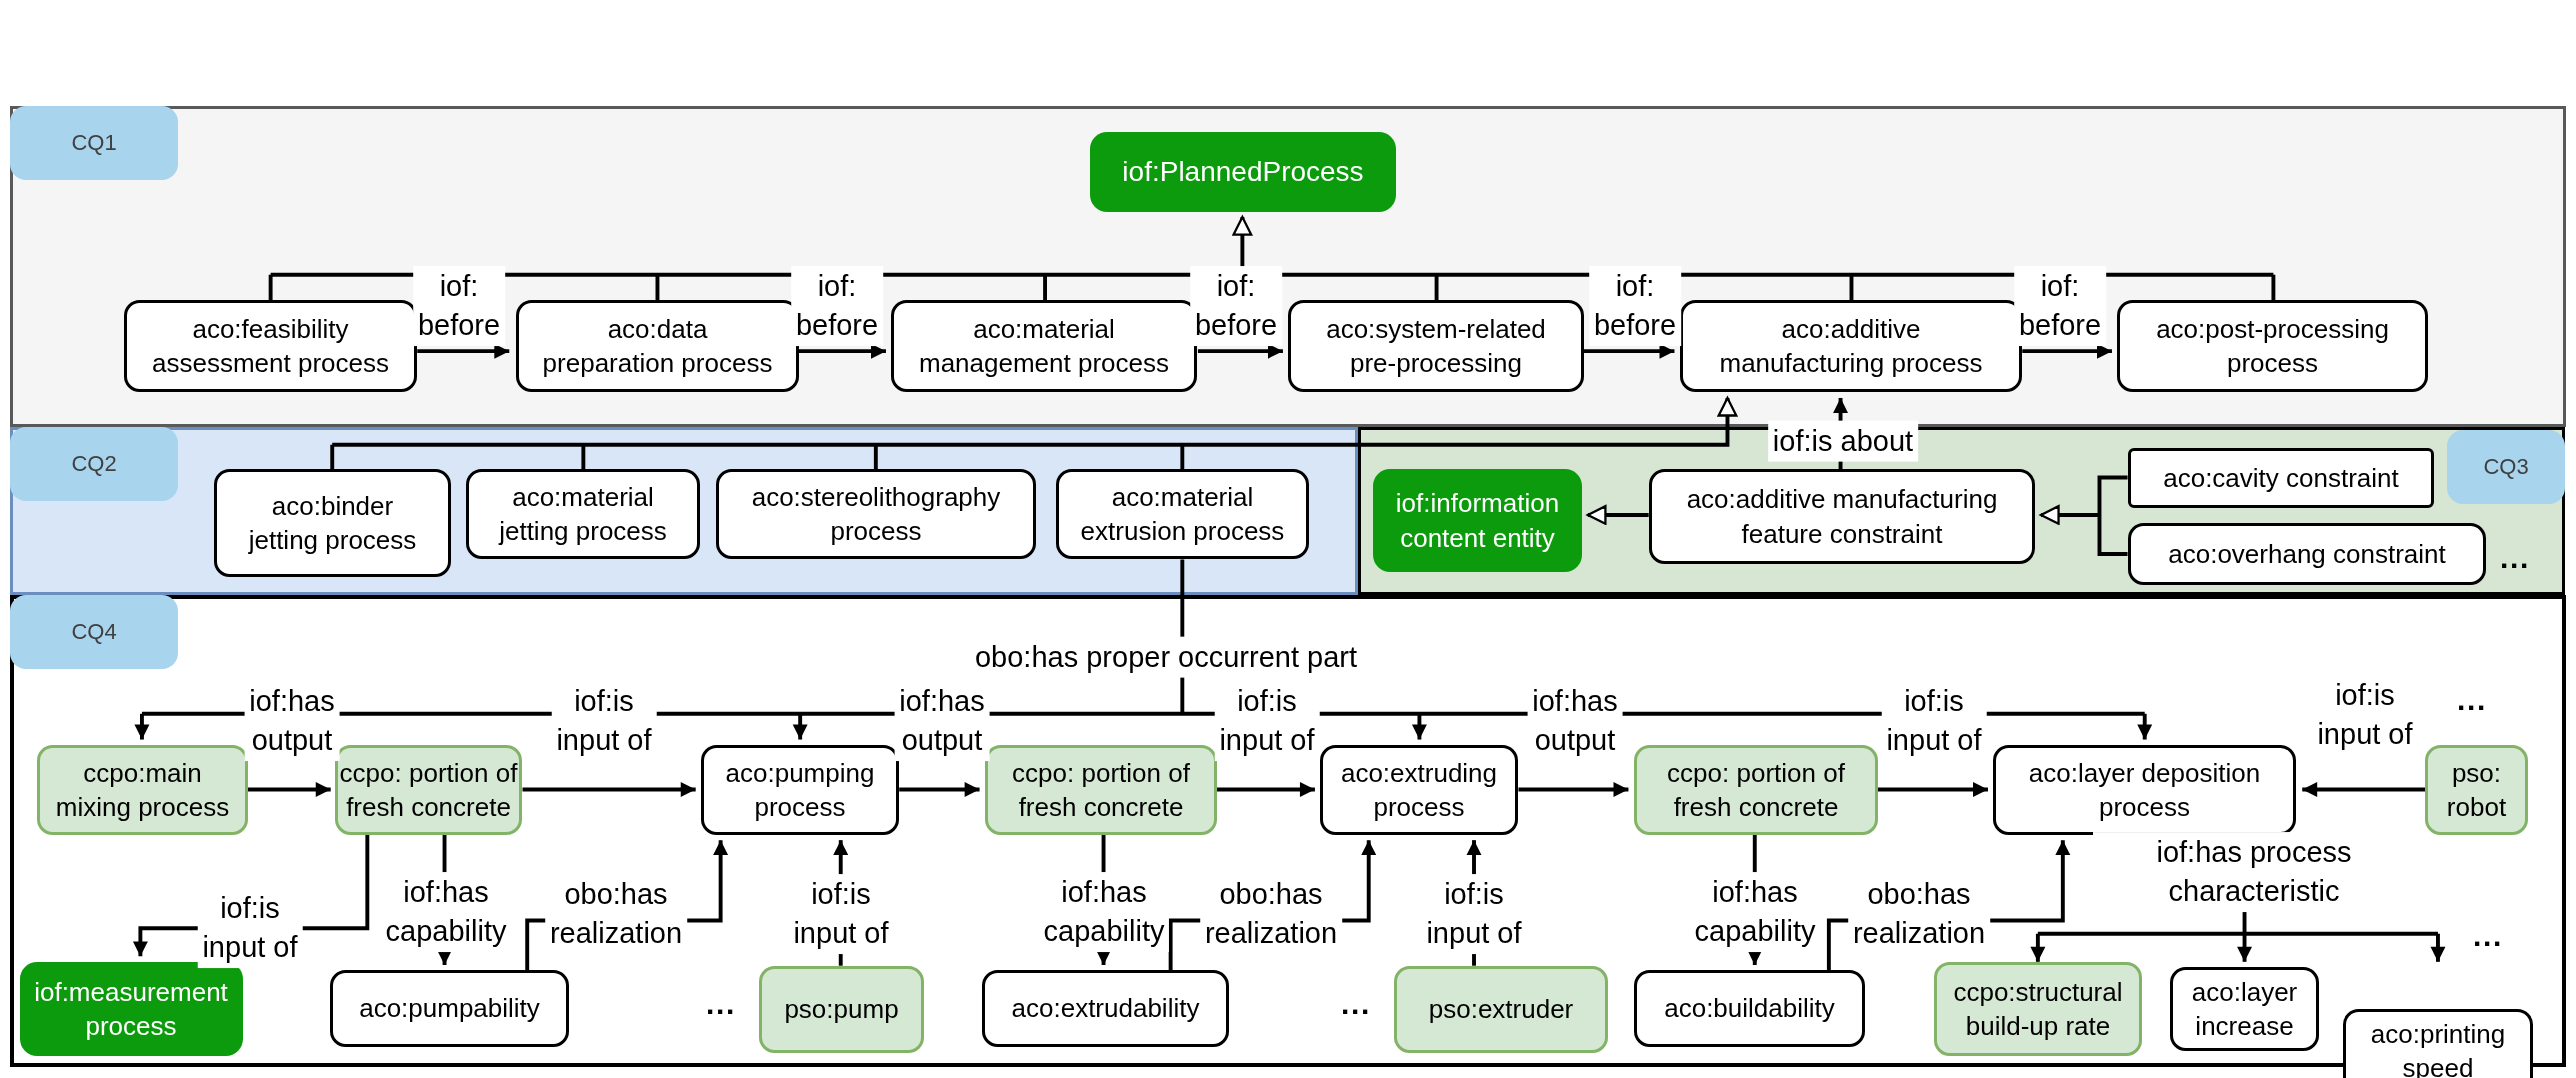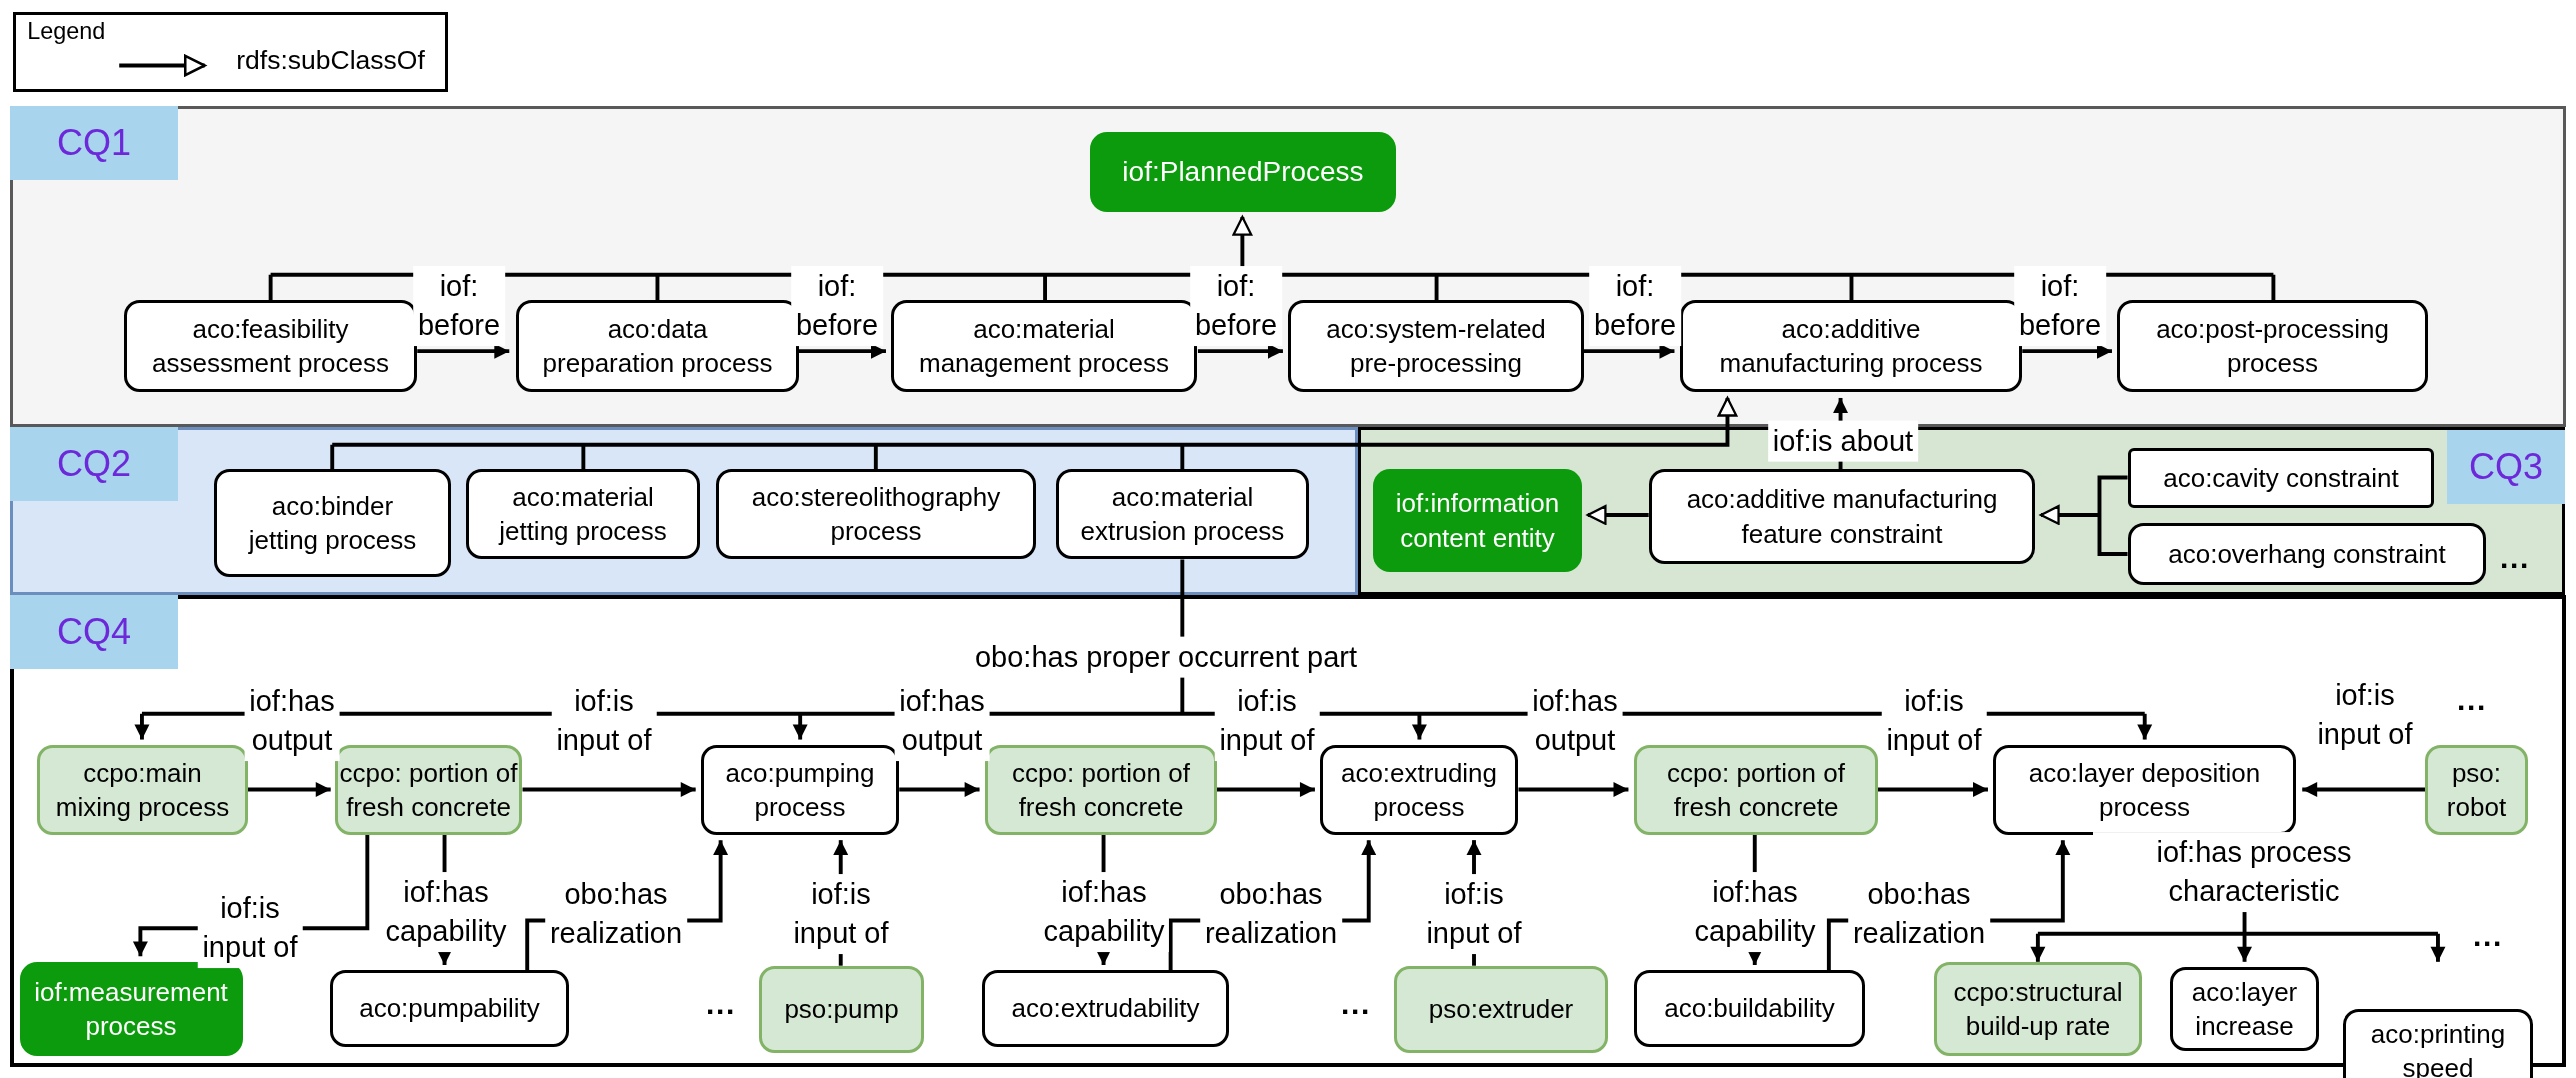--- a/index.html
+++ b/index.html
@@ -3,23 +3,23 @@
 <meta charset="utf-8">
 <style>
   html,body{margin:0;padding:0;background:#ffffff;}
   #stage{position:relative;width:2576px;height:1079px;background:#ffffff;overflow:hidden;
          font-family:"Liberation Sans", sans-serif;}
   .panel{position:absolute;box-sizing:border-box;}
   .panel.gray {background:#f5f5f5;border:3.9px solid #595959;}
   .panel.blue {background:#d9e6f8;border:3.1px solid #6c8ebf;}
   .panel.green{background:#d6e6d3;border:3.9px solid #000000;}
   .panel.white{background:#ffffff;border:4.7px solid #000000;}
-  .cq-label{position:absolute;box-sizing:border-box;background:#a8d4ed;color:#6d28d9;
+  .cq-label{position:absolute;box-sizing:border-box;background:#a8d4ed;color:#404040;
             display:flex;align-items:center;justify-content:center;
-            font-size:36px;}
+            font-size:22px;border-radius:16px;}
   #edges{position:absolute;left:0;top:0;}
   .node{position:absolute;box-sizing:border-box;display:flex;flex-direction:column;
         align-items:center;justify-content:center;text-align:center;
         white-space:pre-line;font-size:26px;line-height:1.32;border-radius:15.6px;color:#000;}
   .node.white{background:#ffffff;border:3.9px solid #000000;}
   .node.lightgreen{background:#d5e8d4;border:3.9px solid #82b366;}
   .node.solidgreen{background:#0c9b0c;color:#ffffff;border:none;border-radius:17px;}
   .edge-label{position:absolute;transform:translate(-50%,-50%);background:#ffffff;
               color:#000;text-align:center;white-space:pre-line;font-size:29px;
               line-height:1.35;padding:0.8px 4.7px;}
@@ -211,26 +211,14 @@
       <div class="edge-label" style="left: 1919px; top: 914px;">obo:has
 realization</div>
       <div class="edge-label" style="left: 2254px; top: 872px;">iof:has process characteristic</div>
       <div class="edge-label plain" style="left: 2515px; top: 558px;">...</div>
       <div class="edge-label plain" style="left: 2472px; top: 700px;">...</div>
       <div class="edge-label plain" style="left: 721px; top: 1004px;">...</div>
       <div class="edge-label plain" style="left: 1356px; top: 1004px;">...</div>
       <div class="edge-label plain" style="left: 2488px; top: 936px;">...</div>
     </div>
 
-  <div id="legend-box">
-    <div id="legend-title">Legend</div>
-    <svg id="legend-arrow" width="101" height="39" viewBox="0 0 130 50">
-      <defs>
-        <marker id="m-tri-legend" viewBox="0 0 12 12" refX="11" refY="6" markerWidth="34" markerHeight="30" markerUnits="userSpaceOnUse" orient="auto">
-          <path d="M1,1 L11,6 L1,11 Z" fill="#fff" stroke="#000" stroke-width="1.3"></path>
-        </marker>
-      </defs>
-      <line x1="8" y1="25" x2="118" y2="25" stroke="#000" stroke-width="5" marker-end="url(#m-tri-legend)"></line>
-    </svg>
-    <div id="legend-text">rdfs:subClassOf</div>
-  </div>
 </div>
 
 
 </body></html>

